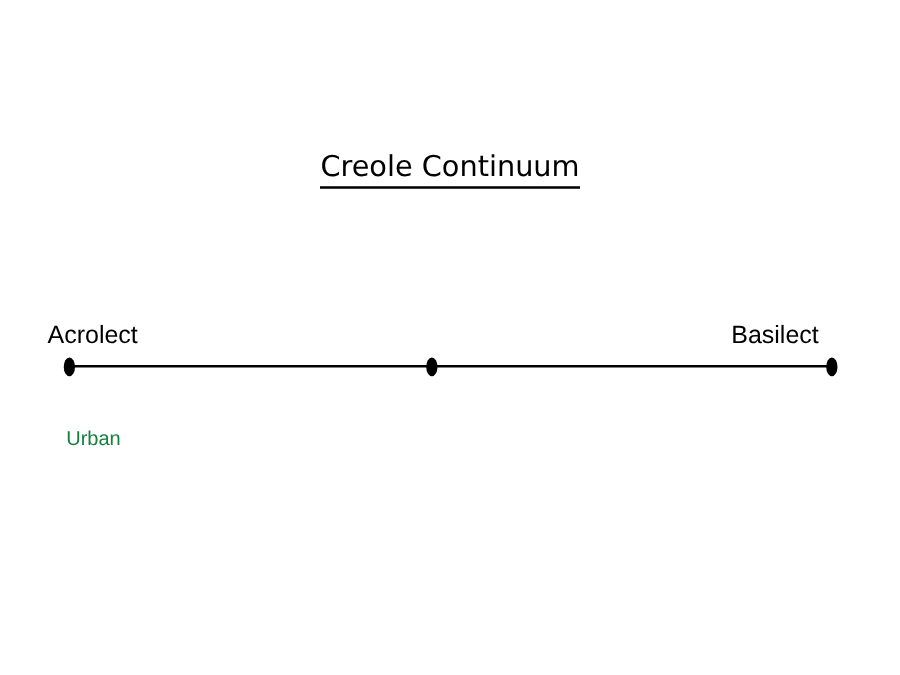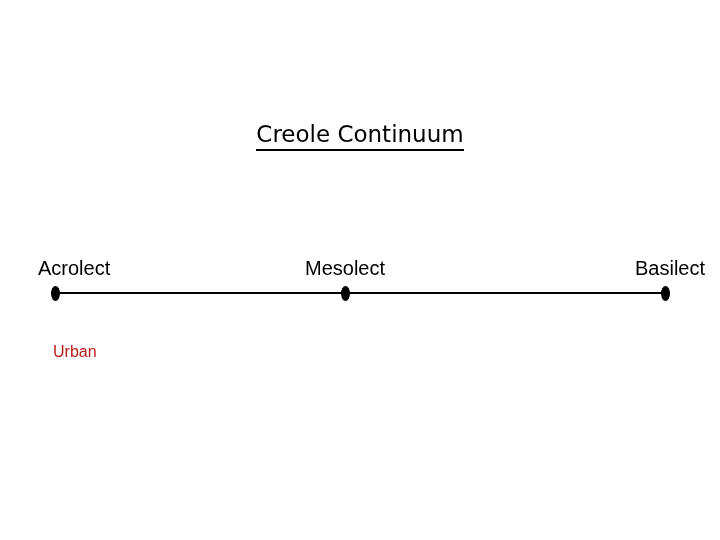--- a/index.html
+++ b/index.html
@@ -81,35 +81,35 @@
     font-family: "Liberation Sans", sans-serif;
     font-size: 20px;
     font-weight: 400;
     line-height: 19px;
     color: #000000;
     white-space: nowrap;
     top: 259px;
   }
   #label-acrolect { left: 38px; text-align: left; }
   #label-mesolect { left: 255px; width: 180px; text-align: center; }
-  #label-basilect { left: 595px; width: 110px; text-align: right; }
+  #label-basilect { left: 565px; width: 110px; text-align: center; }
 
   
   .setting-label {
     position: absolute;
     font-family: "Liberation Sans", sans-serif;
     font-size: 16px;
     font-weight: 400;
     line-height: 19px;
     white-space: nowrap;
     top: 342px;
   }
   #label-urban {
     left: 53px;
-    color: #b91c1c;
+    color: #15803d;
     text-align: left;
   }
   #label-rural {
     left: 573px;
     width: 110px;
     color: #2f4858;
     text-align: center;
   }
 </style>
 </head>
@@ -122,18 +122,17 @@
   </div>
 
   <div id="continuum">
     <div id="axis-line"></div>
     <div class="node-marker" id="marker-acrolect"></div>
     <div class="node-marker" id="marker-mesolect"></div>
     <div class="node-marker" id="marker-basilect"></div>
   </div>
 
   <div class="lect-label" id="label-acrolect">Acrolect</div>
-  <div class="lect-label" id="label-mesolect">Mesolect</div>
   <div class="lect-label" id="label-basilect">Basilect</div>
 
   <div class="setting-label" id="label-urban">Urban</div>
 
 </div>
 
 </body></html>

